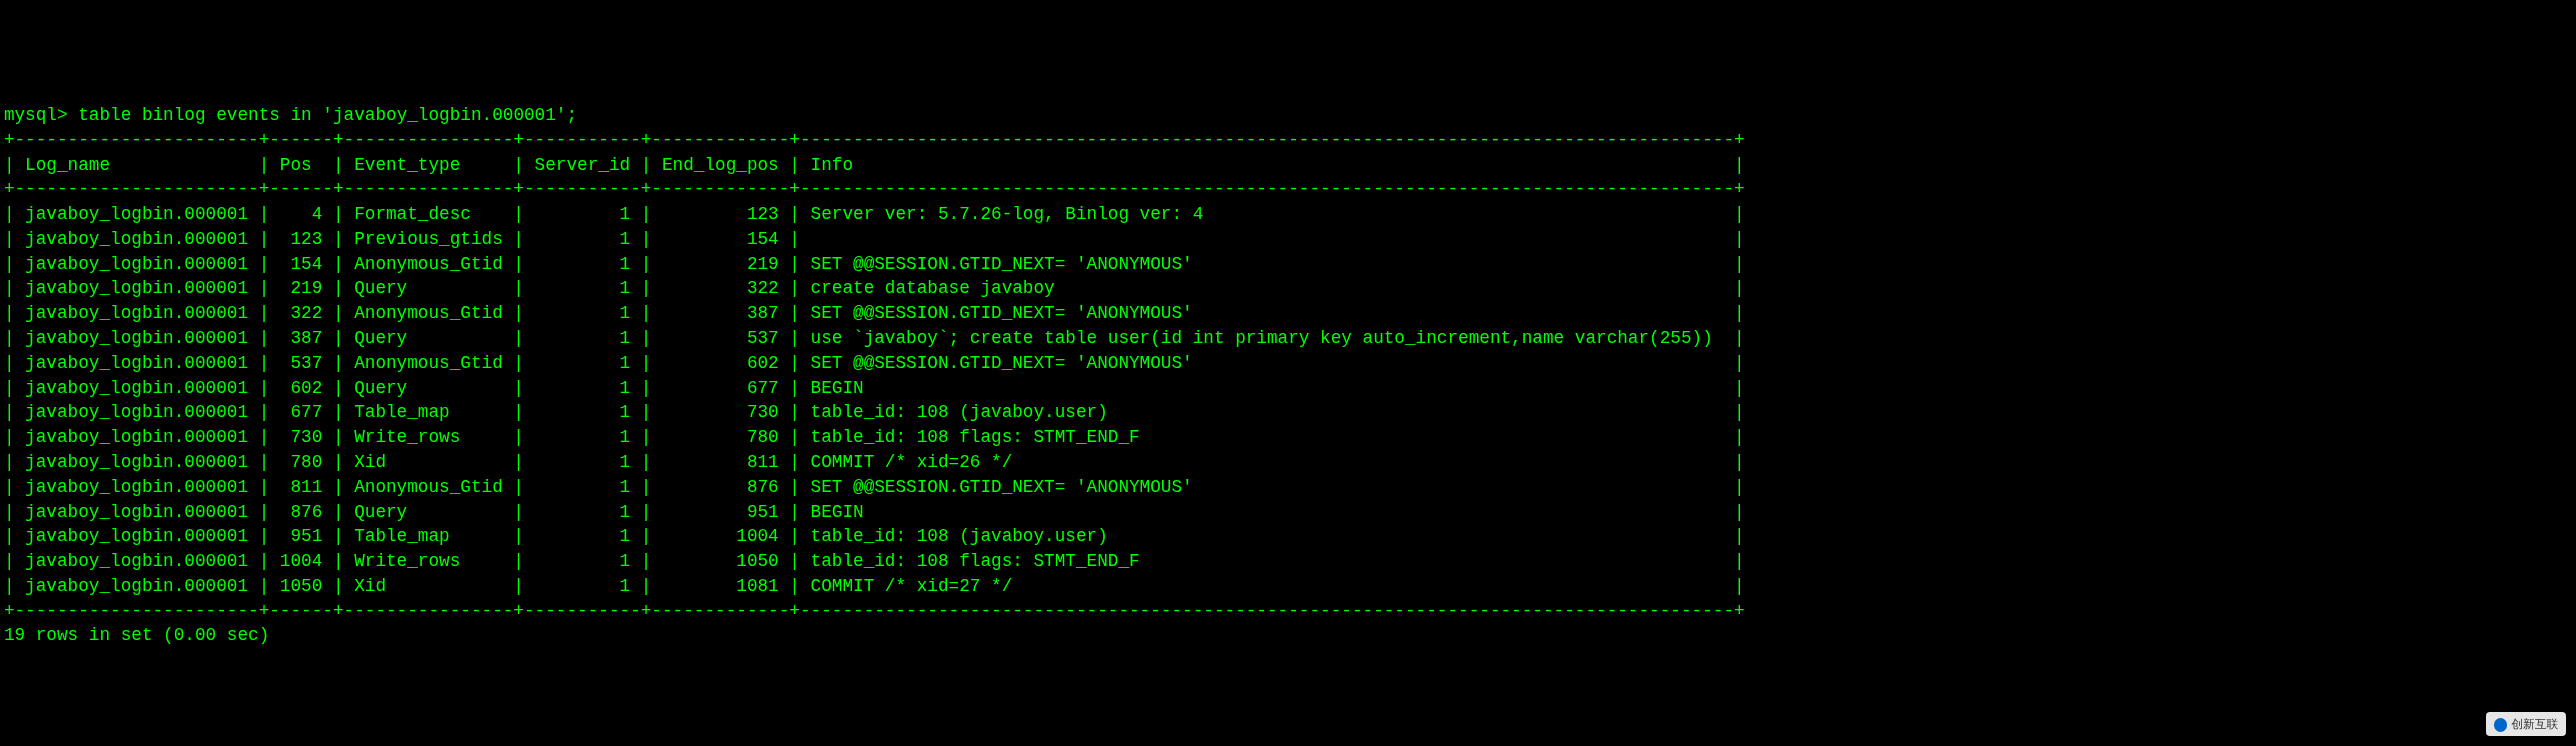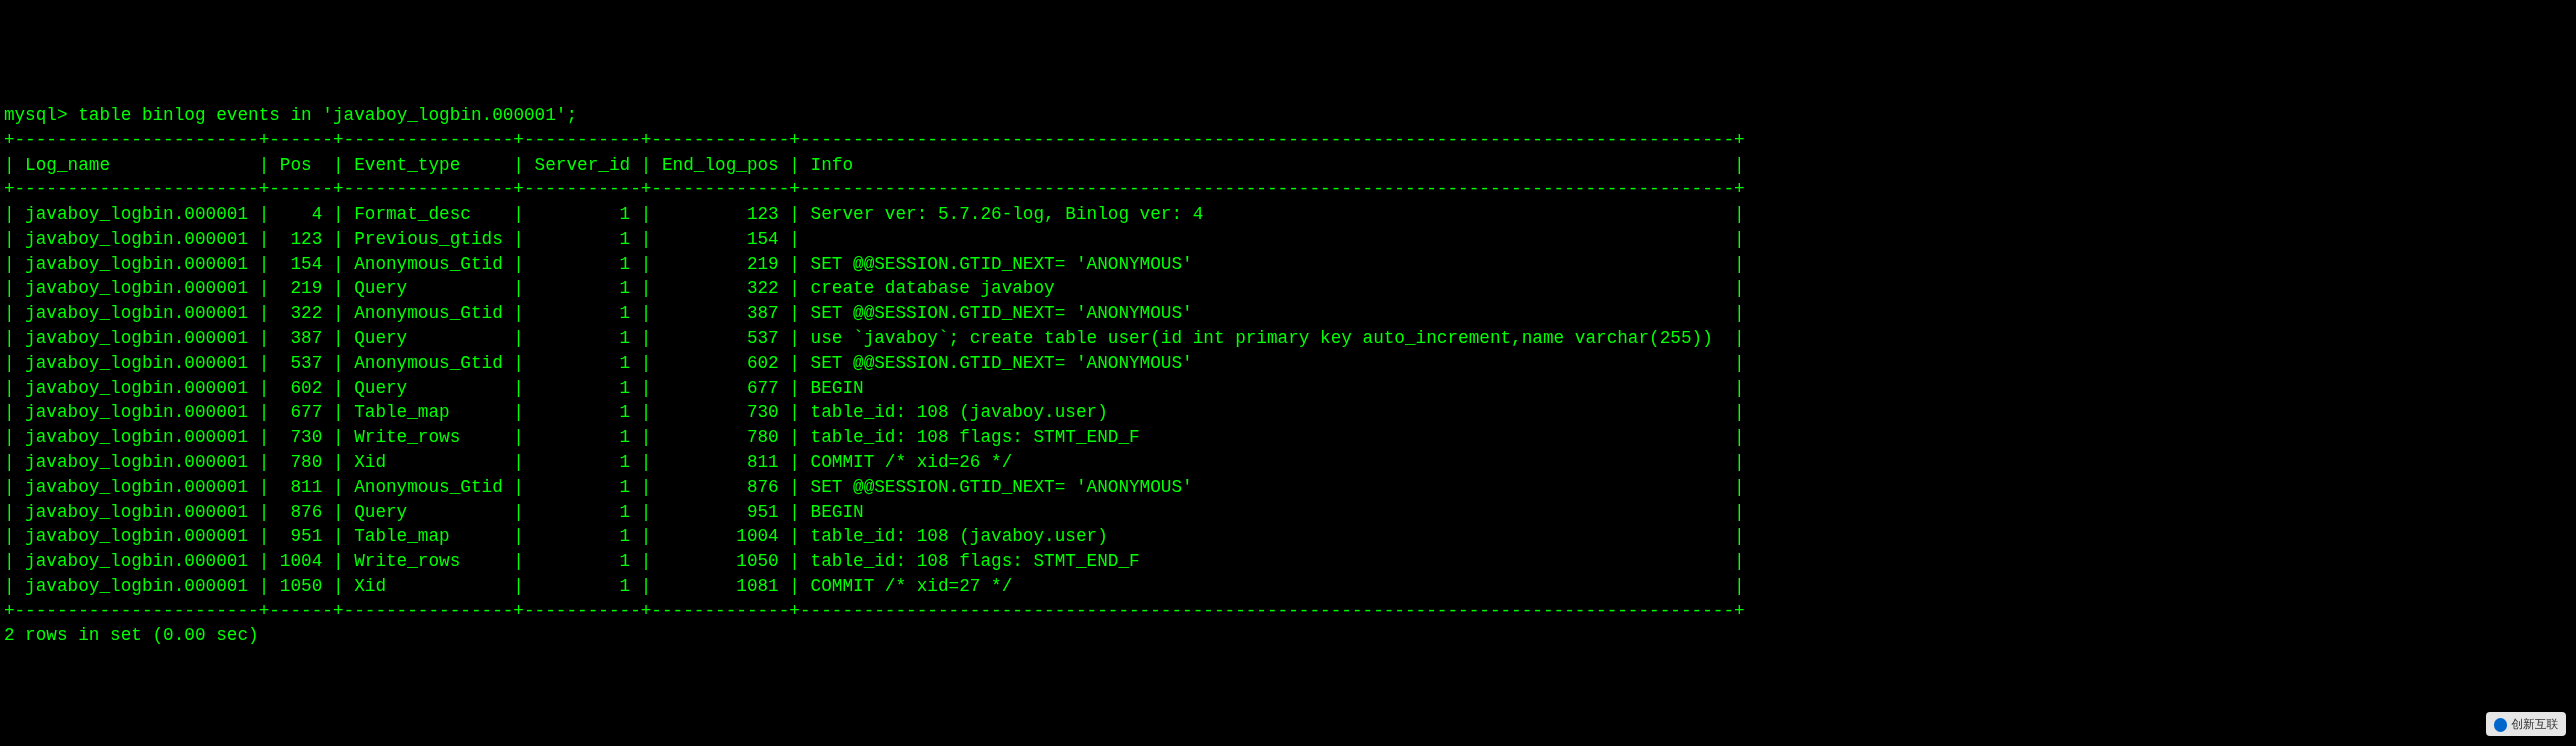--- a/index.html
+++ b/index.html
@@ -62,19 +62,19 @@
 | javaboy_logbin.000001 |  602 | Query          |         1 |         677 | BEGIN                                                                                  |
 | javaboy_logbin.000001 |  677 | Table_map      |         1 |         730 | table_id: 108 (javaboy.user)                                                           |
 | javaboy_logbin.000001 |  730 | Write_rows     |         1 |         780 | table_id: 108 flags: STMT_END_F                                                        |
 | javaboy_logbin.000001 |  780 | Xid            |         1 |         811 | COMMIT /* xid=26 */                                                                    |
 | javaboy_logbin.000001 |  811 | Anonymous_Gtid |         1 |         876 | SET @@SESSION.GTID_NEXT= 'ANONYMOUS'                                                   |
 | javaboy_logbin.000001 |  876 | Query          |         1 |         951 | BEGIN                                                                                  |
 | javaboy_logbin.000001 |  951 | Table_map      |         1 |        1004 | table_id: 108 (javaboy.user)                                                           |
 | javaboy_logbin.000001 | 1004 | Write_rows     |         1 |        1050 | table_id: 108 flags: STMT_END_F                                                        |
 | javaboy_logbin.000001 | 1050 | Xid            |         1 |        1081 | COMMIT /* xid=27 */                                                                    |
 </span><span id="border-line3">+-----------------------+------+----------------+-----------+-------------+----------------------------------------------------------------------------------------+</span>
-<span>2 rows in set (0.00 sec)</span></div>
+<span>19 rows in set (0.00 sec)</span></div>
 
 <div class="watermark"><span class="watermark-icon"></span><span>创新互联</span></div>
 
 
 
 
 
 </body></html>

